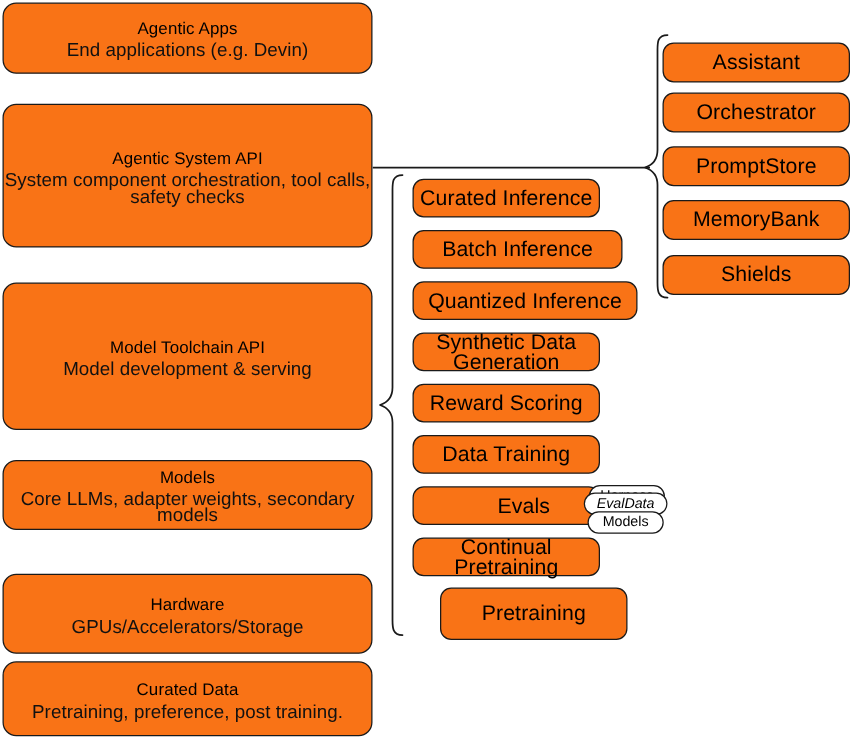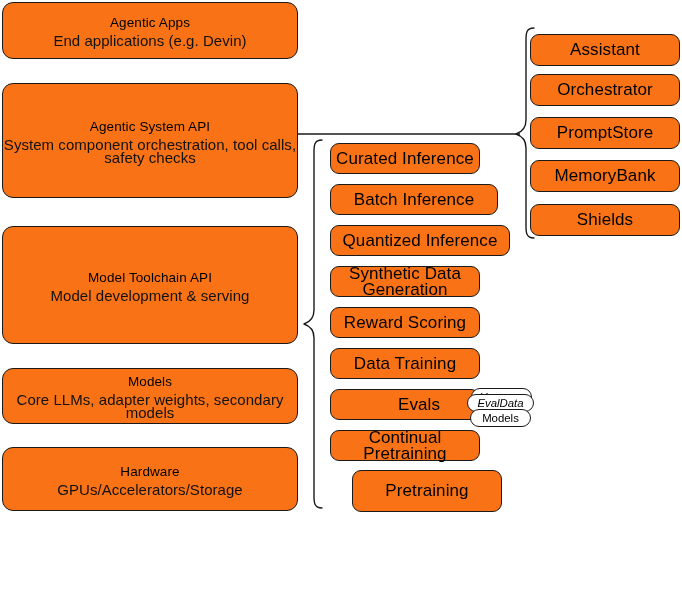--- a/index.html
+++ b/index.html
@@ -112,25 +112,29 @@
   <div class="box" style="left:2px; top:226px; width:296px; height:118px;">
     <div class="title">Model Toolchain API</div>
     <div class="subtitle">Model development &amp; serving</div>
   </div>
 
   <div class="box" style="left:2px; top:368px; width:296px; height:56px;">
     <div class="title">Models</div>
     <div class="subtitle">Core LLMs, adapter weights, secondary models</div>
   </div>
 
-  <div class="box" style="left:2px; top:447px; width:296px; height:64px;">
+  <div class="box" style="left:2px; top:459px; width:296px; height:64px;">
     <div class="title">Hardware</div>
     <div class="subtitle">GPUs/Accelerators/Storage</div>
   </div>
 
+  <div class="box" style="left:2px; top:529px; width:296px; height:60px;">
+    <div class="title">Curated Data</div>
+    <div class="subtitle">Pretraining, preference, post training.</div>
+  </div>
 
   <div class="box small" style="left:330px; top:143px; width:150px; height:31px;">
     <div class="title">Curated Inference</div>
   </div>
 
   <div class="box small" style="left:330px; top:184px; width:168px; height:31px;align-items:center;">
     <div class="title">Batch Inference</div>
   </div>
 
   <div class="box small" style="left:330px; top:225px; width:180px; height:31px;">

